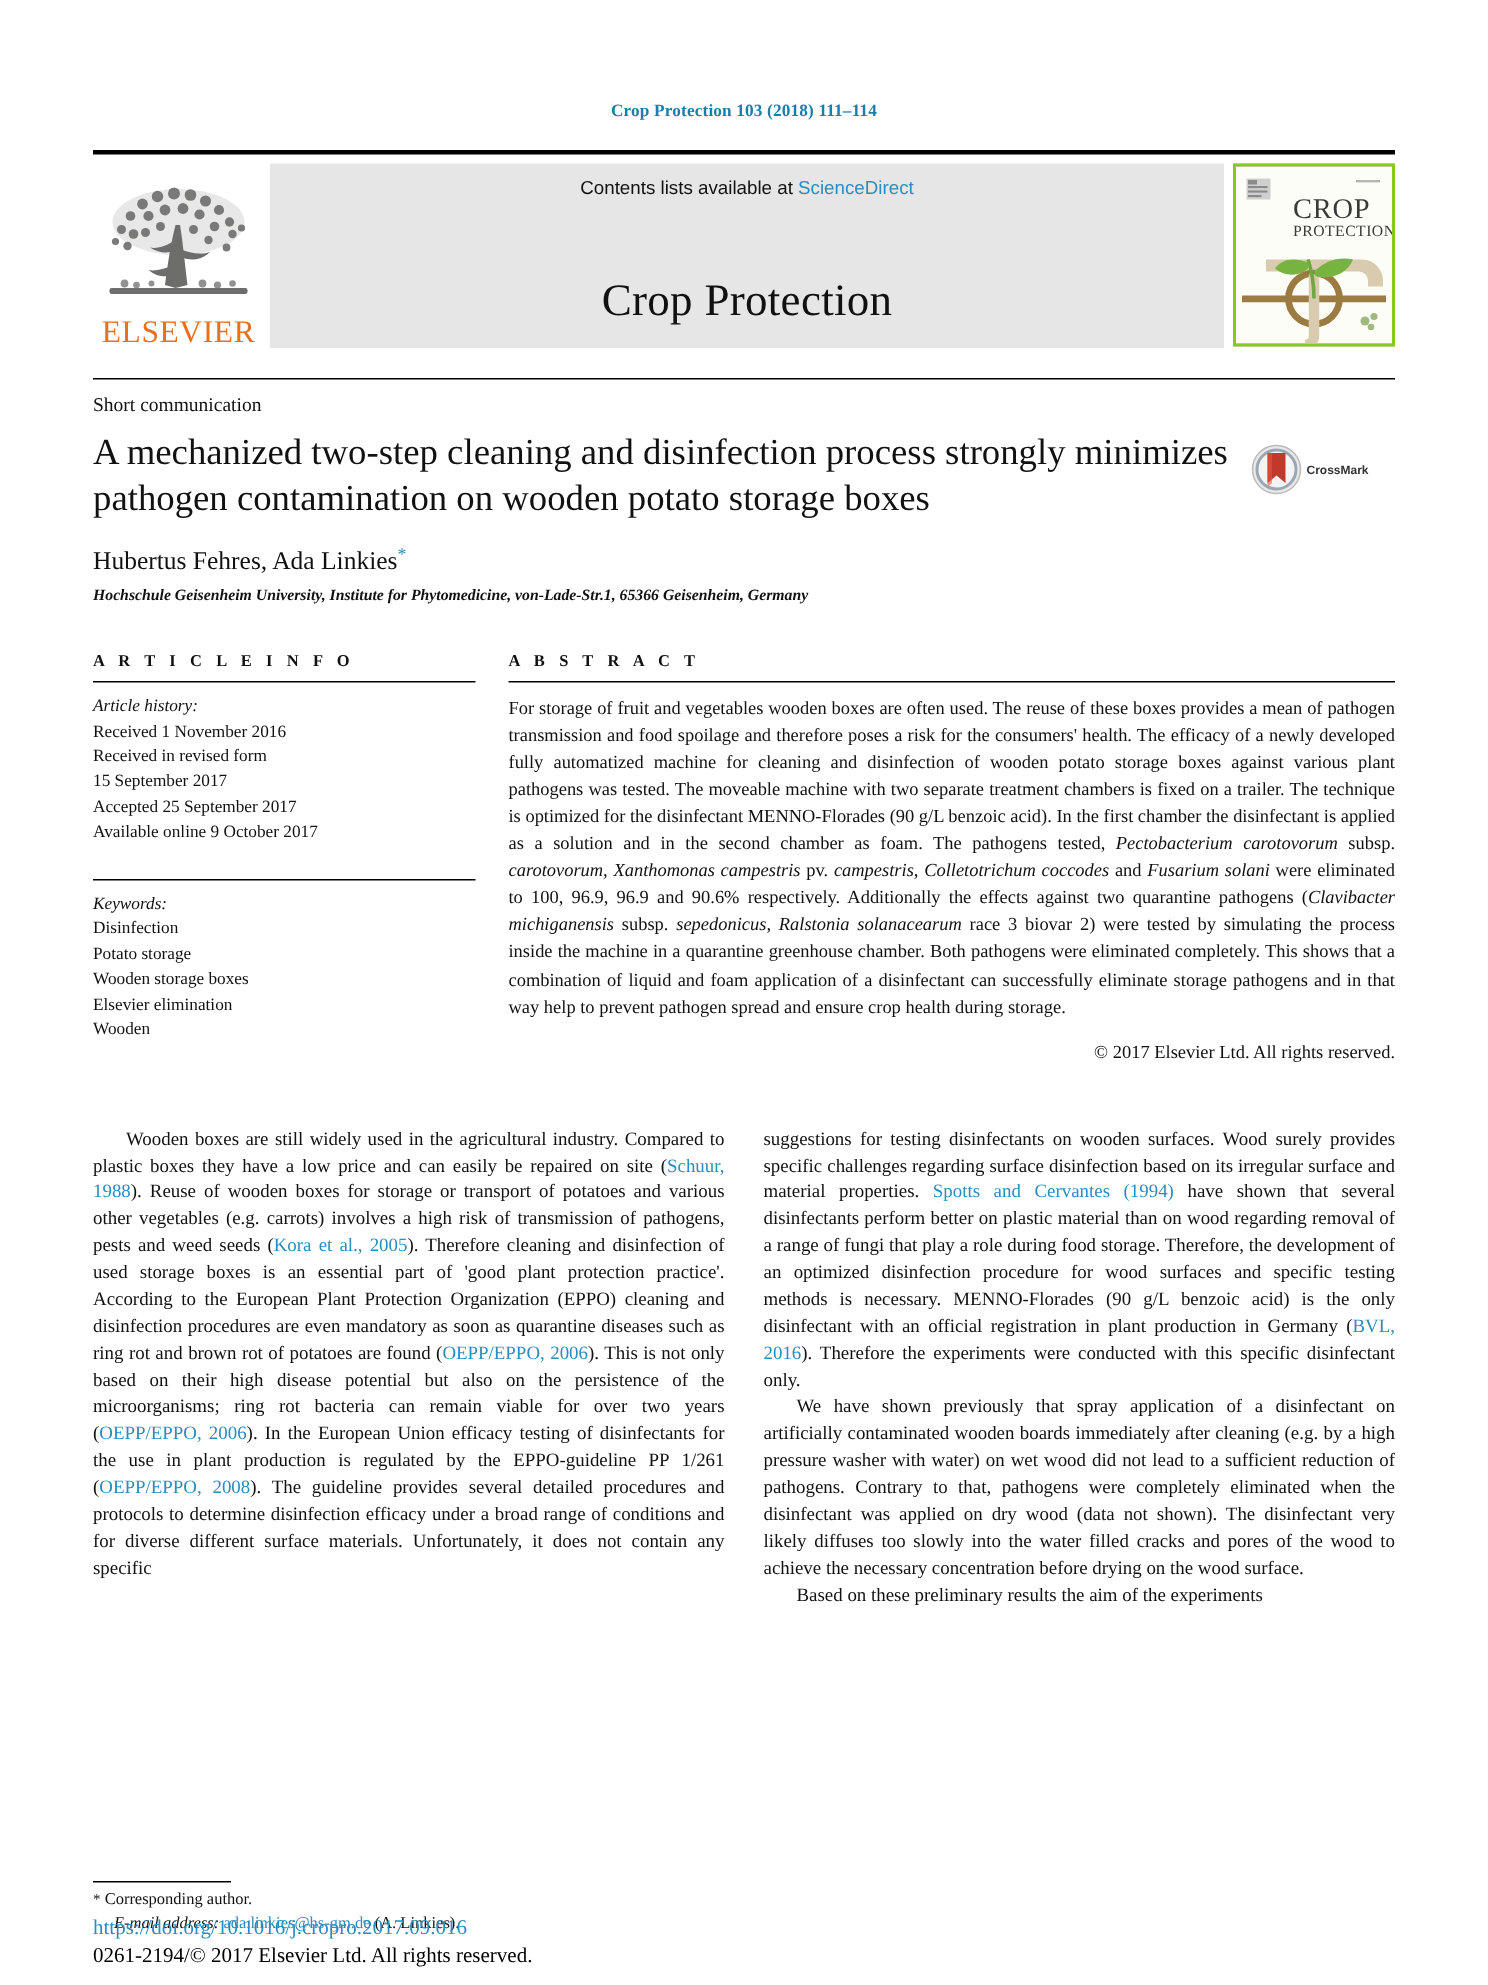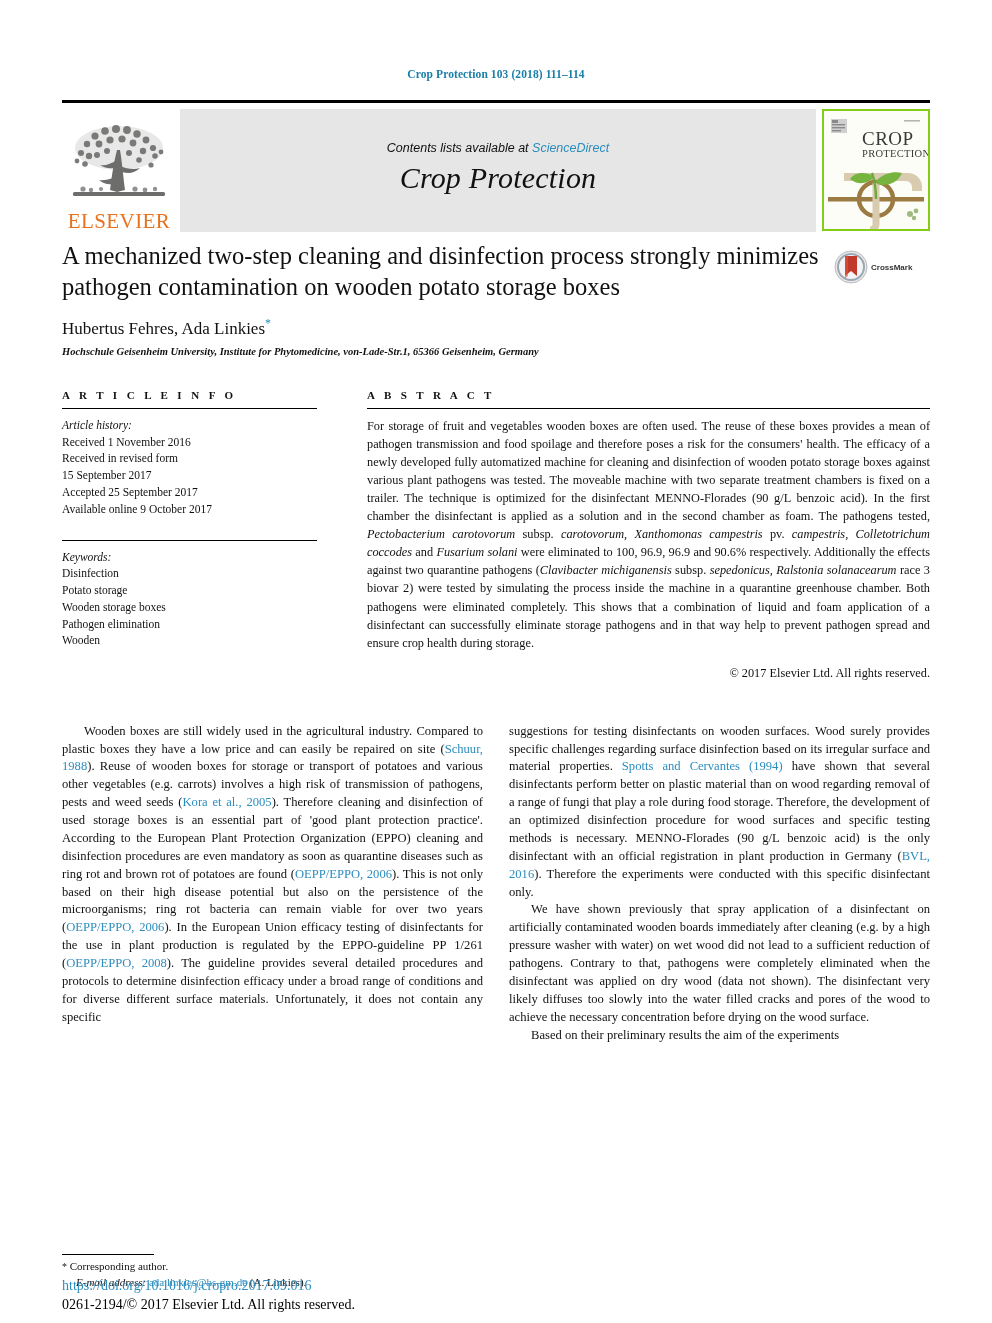--- a/index.html
+++ b/index.html
@@ -74,22 +74,21 @@
     flex: 1 1 auto;
     background: #e6e6e6;
     margin-top: 9px;
     margin-left: 4px;
     margin-right: 6px;
     text-align: center;
     padding: 9px 0 10px 0;
     min-height: 104px;
     display: flex;
     flex-direction: column;
-    justify-content: center;
-    font-style: italic;
+    justify-content: space-between;
   }
   .contents-line {
     font-family: "Liberation Sans", sans-serif;
     font-size: 12.5px;
     color: #111;
   }
   .contents-line a { color: #2b8cbe; text-decoration: none; }
   .journal-title {
     font-family: "Liberation Serif", serif;
     font-size: 30px;
@@ -165,21 +164,21 @@
     color: #111;
   }
 
   
   .info-abstract {
     display: flex;
     margin-top: 32px;
     gap: 22px;
   }
   .col-info { flex: 0 0 255px; }
-  .col-abstract { flex: 1 1 auto; margin-left: 28px; }
+  .col-abstract { flex: 1 1 auto; }
   .sec-head {
     font-size: 11px;
     font-weight: bold;
     letter-spacing: 3.4px;
     color: #111;
     margin-bottom: 7px;
   }
   .hr-thin { border: 0; border-top: 1px solid #000; margin: 0 0 8px 0; }
   .info-block { font-size: 11.5px; line-height: 1.46; color: #111; }
   .info-block .lab { font-style: italic; }
@@ -335,20 +334,21 @@
         </g>
         <g fill="#8fae6a" opacity="0.85">
           <circle cx="86" cy="103" r="3"></circle>
             <circle cx="92" cy="100" r="2.4"></circle>
           <circle cx="90" cy="107" r="2.2"></circle>
         </g>
       </svg>
     </div>
   </div>
 
+  <div class="art-type">Short communication</div>
 
   <div class="title-row">
     <h1 class="article-title">A mechanized two-step cleaning and disinfection process strongly minimizes pathogen contamination on wooden potato storage boxes</h1>
     <div class="crossmark">
       <svg width="34" height="34" viewBox="0 0 34 34">
         <circle cx="17" cy="17" r="16" fill="#e9e9e9" stroke="#bbb" stroke-width="1"></circle>
         <circle cx="17" cy="17" r="13" fill="#f4f4f4" stroke="#9aa7b5" stroke-width="2"></circle>
         <path d="M11 6 h12 v20 l-6 -5 l-6 5 z" fill="#c0392b"></path>
         <path d="M11 6 h3 v20 l-3 2.5 z" fill="#e0573f" opacity="0.6"></path>
       </svg>
@@ -374,21 +374,21 @@
         <div>Accepted 25 September 2017</div>
         <div>Available online 9 October 2017</div>
       </div>
       <div class="info-gap"></div>
       <hr class="kw-rule">
       <div class="info-block">
         <div class="lab">Keywords:</div>
         <div>Disinfection</div>
         <div>Potato storage</div>
         <div>Wooden storage boxes</div>
-        <div>Pathogen elimination</div>
+        <div>Elsevier elimination</div>
         <div>Wooden</div>
       </div>
     </div>
 
     <div class="col-abstract">
       <div class="sec-head">A B S T R A C T</div>
       <hr class="hr-thin">
       <div class="abstract-body"><span>For storage of fruit and vegetables wooden boxes are often used. The reuse of these boxes provides a mean of pathogen transmission and food spoilage and therefore poses a risk for the consumers' health. The efficacy of a newly developed fully automatized machine for cleaning and disinfection of wooden potato storage boxes against various plant pathogens was tested. The moveable machine with two separate treatment chambers is fixed on a trailer. The technique is optimized for the disinfectant MENNO-Florades (90 g/L benzoic acid). In the first chamber the disinfectant is applied as a solution and in the second chamber as foam. The pathogens tested, </span><i>Pectobacterium carotovorum</i><span> subsp. </span><i>carotovorum, Xanthomonas campestris</i><span> pv. </span><i>campestris, Colletotrichum coccodes</i><span> and </span><i>Fusarium solani</i><span> were eliminated to 100, 96.9, 96.9 and 90.6% respectively. Additionally the effects against two quarantine pathogens (</span><i>Clavibacter michiganensis</i><span> subsp. </span><i>sepedonicus, Ralstonia solanacearum</i><span> race 3 biovar 2) were tested by simulating the process inside the machine in a quarantine greenhouse chamber. Both pathogens were eliminated completely. This shows that a combination of liquid and foam application of a disinfectant can successfully eliminate storage pathogens and in that way help to prevent pathogen spread and ensure crop health during storage.</span></div>
       <div class="copyright">© 2017 Elsevier Ltd. All rights reserved.</div>
     </div>
@@ -396,21 +396,21 @@
 
   <div class="body-cols">
 
     <div class="body-col">
       <p><span>Wooden boxes are still widely used in the agricultural industry. Compared to plastic boxes they have a low price and can easily be repaired on site (</span><a class="ref" href="#">Schuur, 1988</a><span>). Reuse of wooden boxes for storage or transport of potatoes and various other vegetables (e.g. carrots) involves a high risk of transmission of pathogens, pests and weed seeds (</span><a class="ref" href="#">Kora et al., 2005</a><span>). Therefore cleaning and disinfection of used storage boxes is an essential part of 'good plant protection practice'. According to the European Plant Protection Organization (EPPO) cleaning and disinfection procedures are even mandatory as soon as quarantine diseases such as ring rot and brown rot of potatoes are found (</span><a class="ref" href="#">OEPP/EPPO, 2006</a><span>). This is not only based on their high disease potential but also on the persistence of the microorganisms; ring rot bacteria can remain viable for over two years (</span><a class="ref" href="#">OEPP/EPPO, 2006</a><span>). In the European Union efficacy testing of disinfectants for the use in plant production is regulated by the EPPO-guideline PP 1/261 (</span><a class="ref" href="#">OEPP/EPPO, 2008</a><span>). The guideline provides several detailed procedures and protocols to determine disinfection efficacy under a broad range of conditions and for diverse different surface materials. Unfortunately, it does not contain any specific</span></p>
     </div>
 
     <div class="body-col">
       <p class="noind"><span>suggestions for testing disinfectants on wooden surfaces. Wood surely provides specific challenges regarding surface disinfection based on its irregular surface and material properties. </span><a class="ref" href="#">Spotts and Cervantes (1994)</a><span> have shown that several disinfectants perform better on plastic material than on wood regarding removal of a range of fungi that play a role during food storage. Therefore, the development of an optimized disinfection procedure for wood surfaces and specific testing methods is necessary. MENNO-Florades (90 g/L benzoic acid) is the only disinfectant with an official registration in plant production in Germany (</span><a class="ref" href="#">BVL, 2016</a><span>). Therefore the experiments were conducted with this specific disinfectant only.</span></p>
       <p>We have shown previously that spray application of a disinfectant on artificially contaminated wooden boards immediately after cleaning (e.g. by a high pressure washer with water) on wet wood did not lead to a sufficient reduction of pathogens. Contrary to that, pathogens were completely eliminated when the disinfectant was applied on dry wood (data not shown). The disinfectant very likely diffuses too slowly into the water filled cracks and pores of the wood to achieve the necessary concentration before drying on the wood surface.</p>
-      <p>Based on their preliminary results the aim of the experiments</p>
+      <p>Based on these preliminary results the aim of the experiments</p>
     </div>
   </div>
 
   <div class="footnote">
     <hr class="footnote-rule">
     <div>
       <span class="fn-star">*</span>
       <span>Corresponding author.</span>
     </div>
     <div style="padding-left:14px">

